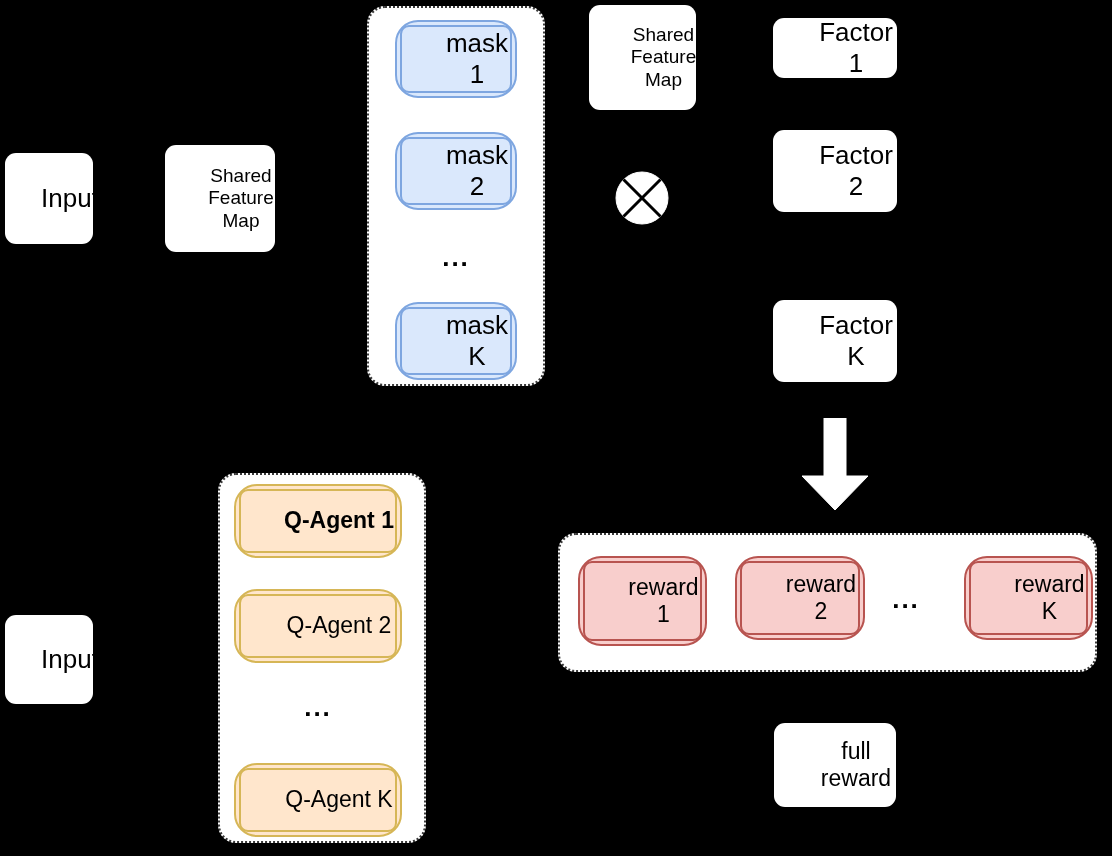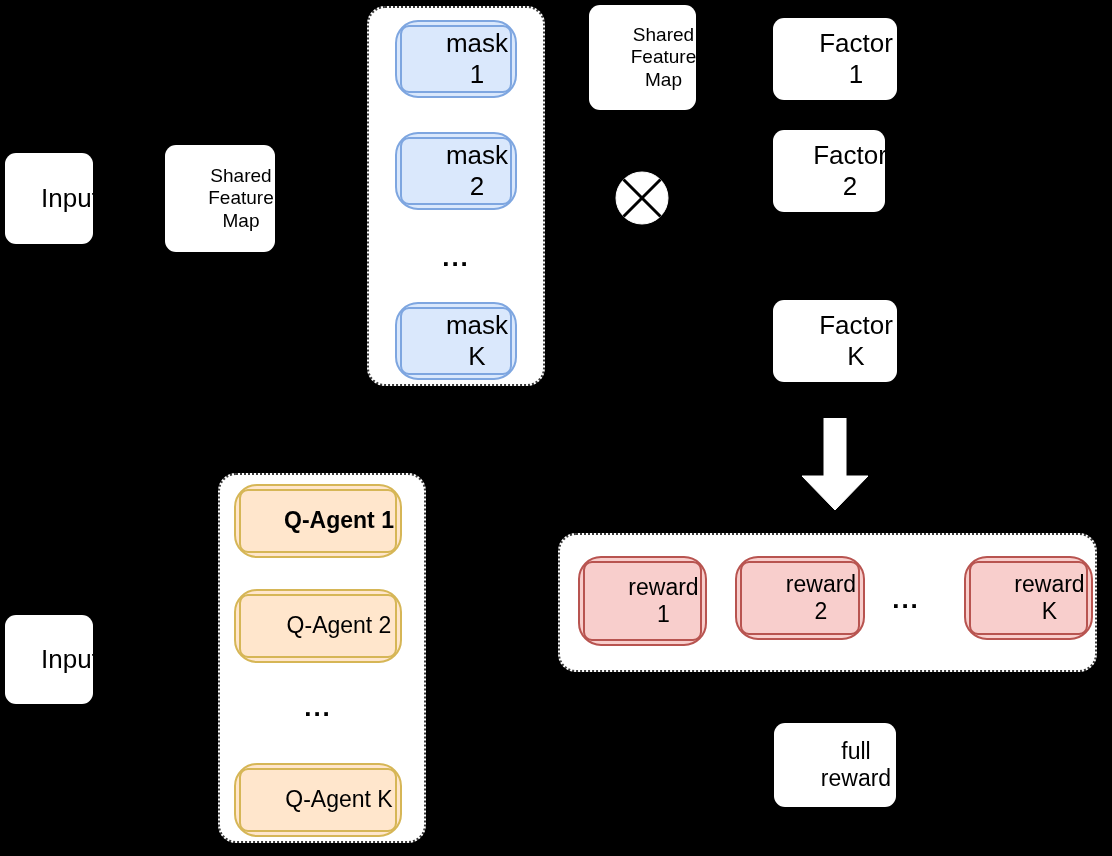--- a/index.html
+++ b/index.html
@@ -143,25 +143,25 @@
   </div>
 
   <div class="optimes" style="left:614px; top:170px;">
     <svg width="56" height="56" viewBox="0 0 56 56">
       <circle cx="28" cy="28" r="26" fill="#ffffff" stroke="#ffffff" stroke-width="1"></circle>
       <line x1="9.5" y1="9.5" x2="46.5" y2="46.5" stroke="#000000" stroke-width="3"></line>
       <line x1="46.5" y1="9.5" x2="9.5" y2="46.5" stroke="#000000" stroke-width="3"></line>
     </svg>
   </div>
 
-  <div class="node plain t-lg" style="left:773px; top:18px; width:124px; height:82px;">
+  <div class="node plain t-lg" style="left:773px; top:18px; width:124px; height:60px;">
     <span>Factor 1</span>
   </div>
 
-  <div class="node plain t-lg" style="left:773px; top:130px; width:112px; height:82px;">
+  <div class="node plain t-lg" style="left:773px; top:130px; width:124px; height:82px;">
     <span>Factor 2</span>
   </div>
 
   <div class="node plain t-lg" style="left:773px; top:300px; width:124px; height:82px;">
     <span>Factor K</span>
   </div>
 
   <div class="node plain t-lg" style="left:5px; top:615px; width:88px; height:89px;">
     <span>Input</span>
   </div>

